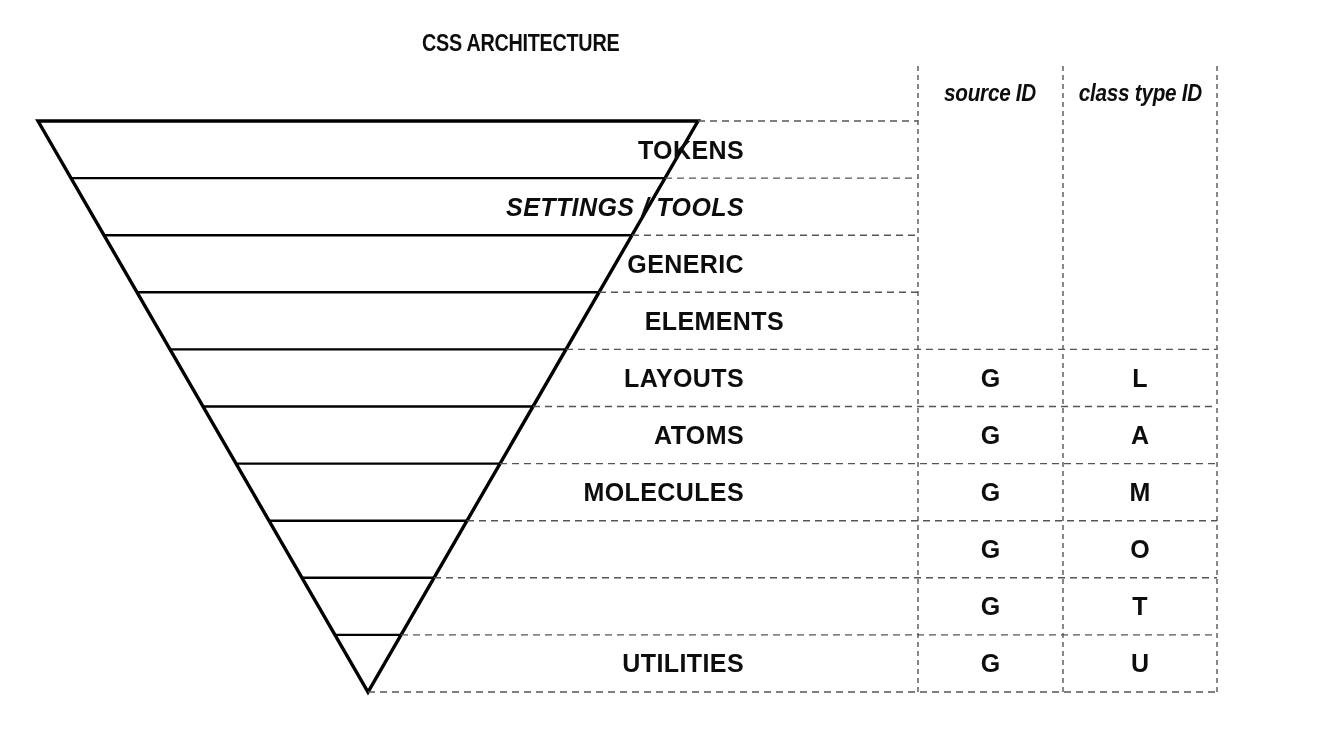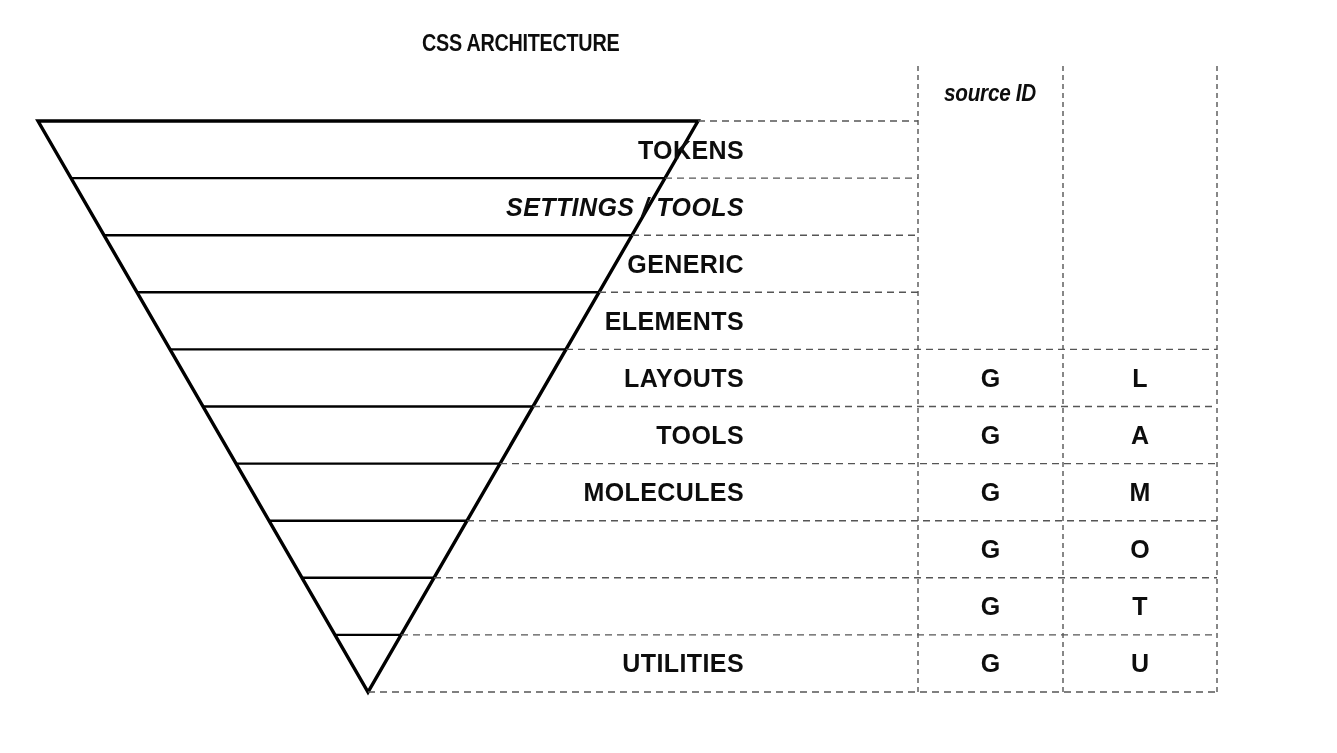--- a/index.html
+++ b/index.html
@@ -94,49 +94,50 @@
       <line x1="401" y1="634.9" x2="1217" y2="634.9" stroke="#555555" stroke-width="1.4" stroke-dasharray="7 5"></line>
       <line x1="368" y1="692" x2="1217" y2="692" stroke="#555555" stroke-width="1.4" stroke-dasharray="7 5"></line>
       <line x1="918" y1="66" x2="918" y2="692" stroke="#555555" stroke-width="1.4" stroke-dasharray="5 4"></line>
       <line x1="1063" y1="66" x2="1063" y2="692" stroke="#555555" stroke-width="1.4" stroke-dasharray="5 4"></line>
       <line x1="1217" y1="66" x2="1217" y2="692" stroke="#555555" stroke-width="1.4" stroke-dasharray="5 4"></line>
     </svg>
 
   <h1 class="title"><span class="condensed">CSS ARCHITECTURE</span></h1>
 
   <div class="col-header c1"><span class="condensed">source ID</span></div>
+  <div class="col-header c2"><span class="condensed">class type ID</span></div>
 
   <div id="rows">
       <div class="row" style="top: 121px;">
     <div class="row-label">TOKENS</div>
     <div class="row-source"></div>
     <div class="row-class"></div>
   </div>
       <div class="row" style="top: 178.1px; font-style: italic;">
     <div class="row-label">SETTINGS / TOOLS</div>
     <div class="row-source"></div>
     <div class="row-class"></div>
   </div>
       <div class="row" style="top: 235.2px;">
     <div class="row-label">GENERIC</div>
     <div class="row-source"></div>
     <div class="row-class"></div>
   </div>
-      <div class="row" style="top: 292.3px;">
+      <div class="row" style="top: 292.3px; margin-left: 40px;">
     <div class="row-label">ELEMENTS</div>
     <div class="row-source"></div>
     <div class="row-class"></div>
   </div>
       <div class="row" style="top: 349.4px;">
     <div class="row-label">LAYOUTS</div>
     <div class="row-source">G</div>
     <div class="row-class">L</div>
   </div>
       <div class="row" style="top: 406.5px;">
-    <div class="row-label">TOOLS</div>
+    <div class="row-label">ATOMS</div>
     <div class="row-source">G</div>
     <div class="row-class">A</div>
   </div>
       <div class="row" style="top: 463.6px;">
     <div class="row-label">MOLECULES</div>
     <div class="row-source">G</div>
     <div class="row-class">M</div>
   </div>
       <div class="row" style="top: 520.7px;">
     <div class="row-source">G</div>

